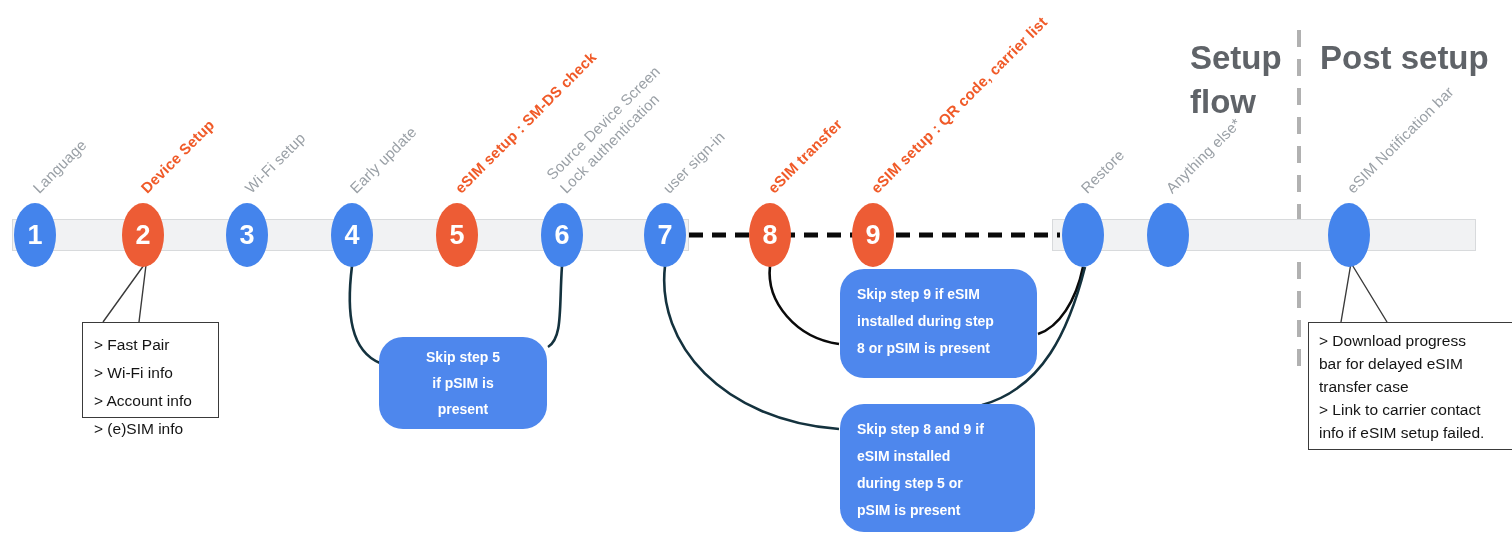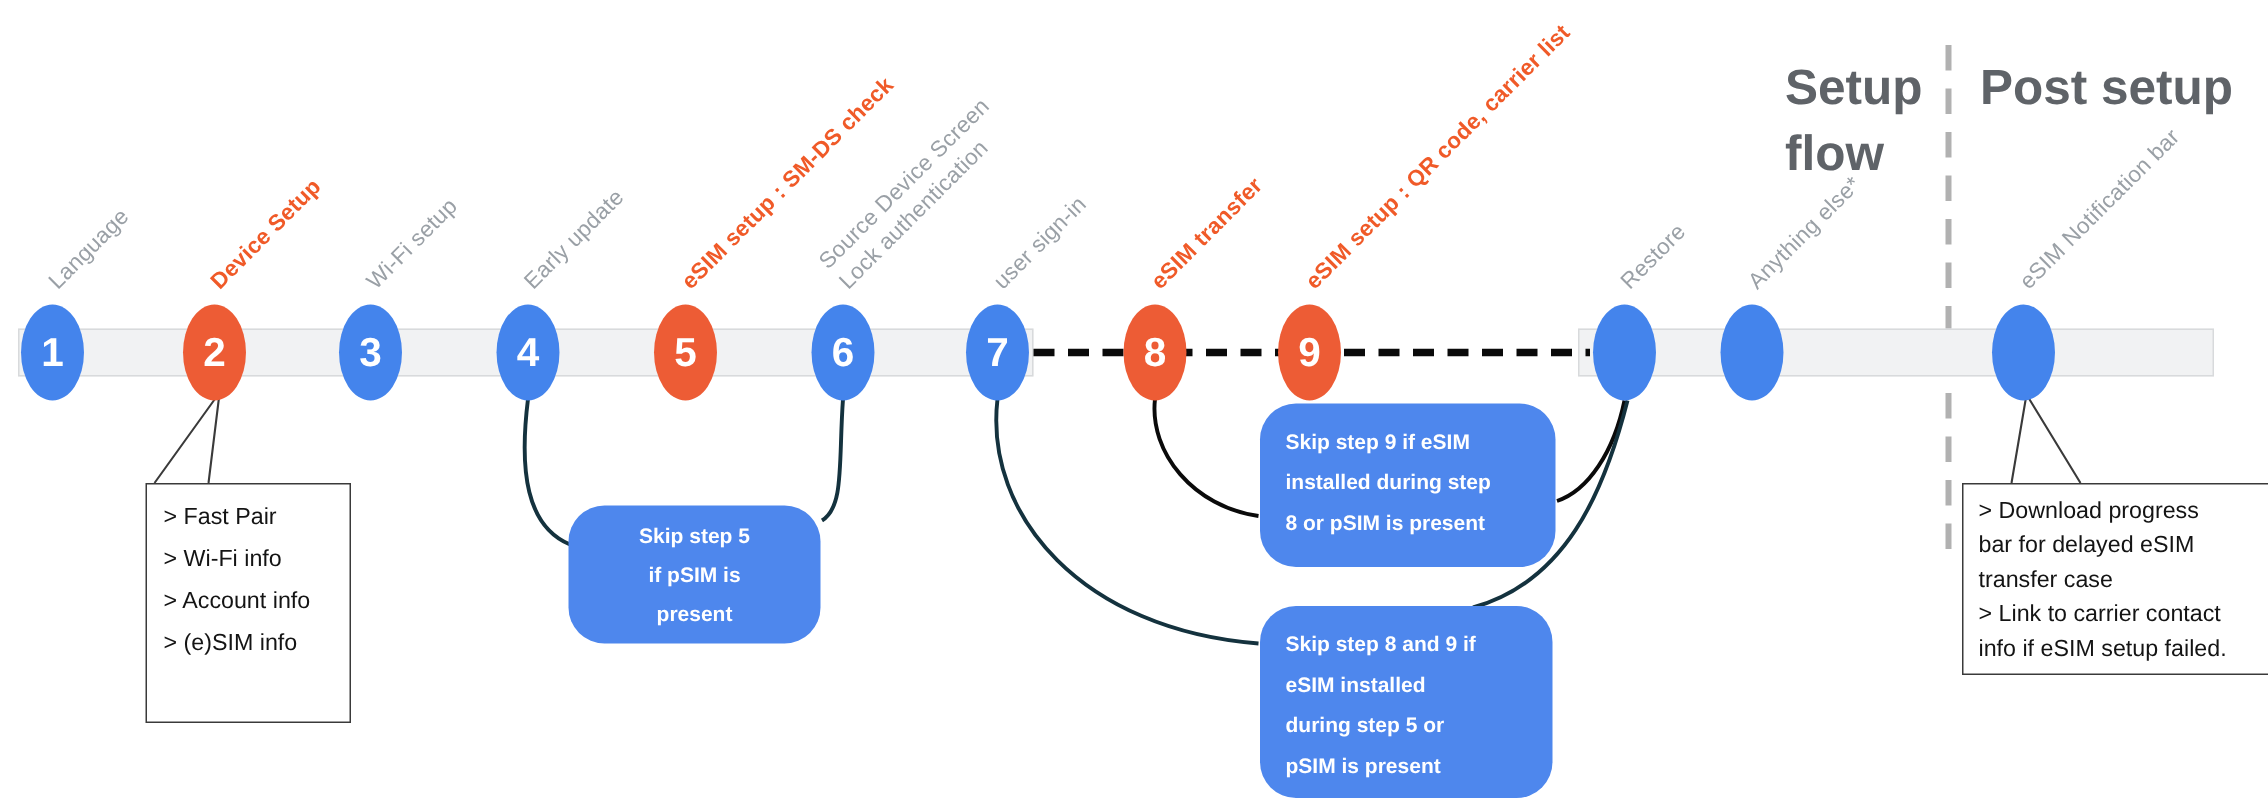--- a/index.html
+++ b/index.html
@@ -40,21 +40,21 @@
     border-radius:24px;z-index:2;white-space:pre-line;box-sizing:border-box;font-size:14px;
   }
   #skip5{left:379px;top:337px;width:168px;height:92px;line-height:26px;text-align:center;
     display:flex;align-items:center;justify-content:center;}
   #skip9{left:840px;top:269px;width:197px;height:109px;line-height:27px;padding:12px 0 0 17px;}
   #skip89{left:840px;top:404px;width:195px;height:128px;line-height:27px;padding:12px 0 0 17px;}
   .callout{
     position:absolute;background:#fff;border:1.4px solid #3a3a3a;color:#141414;
     font-size:15.5px;z-index:2;box-sizing:border-box;white-space:pre-line;
   }
-  #callout-device{left:82px;top:322px;width:137px;height:160px;padding:8px 6px 0 11px;line-height:28px;margin-left:15px;}
+  #callout-device{left:82px;top:322px;width:137px;height:96px;padding:8px 6px 0 11px;line-height:28px;}
   #callout-esim{left:1308px;top:322px;width:224px;height:128px;padding:6px 4px 0 10px;line-height:23px;}
 </style>
 </head>
 <body>
 
 <div class="stage">
 
   <svg id="svg-under" class="overlay" width="1512" height="540">
     <line x1="1299" y1="30" x2="1299" y2="366" style="stroke:var(--divider_gray)" stroke-width="4" stroke-dasharray="17 12"></line>
   </svg>

